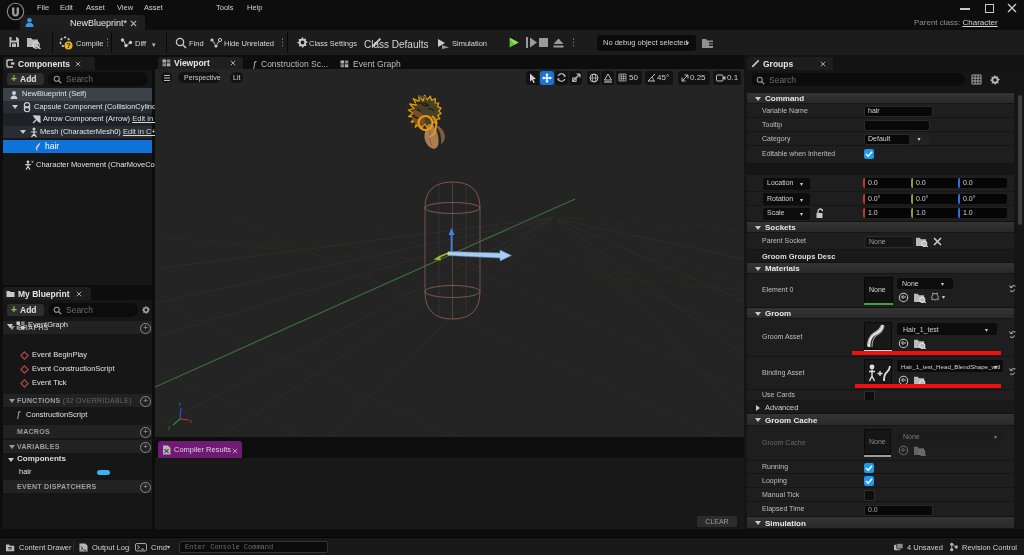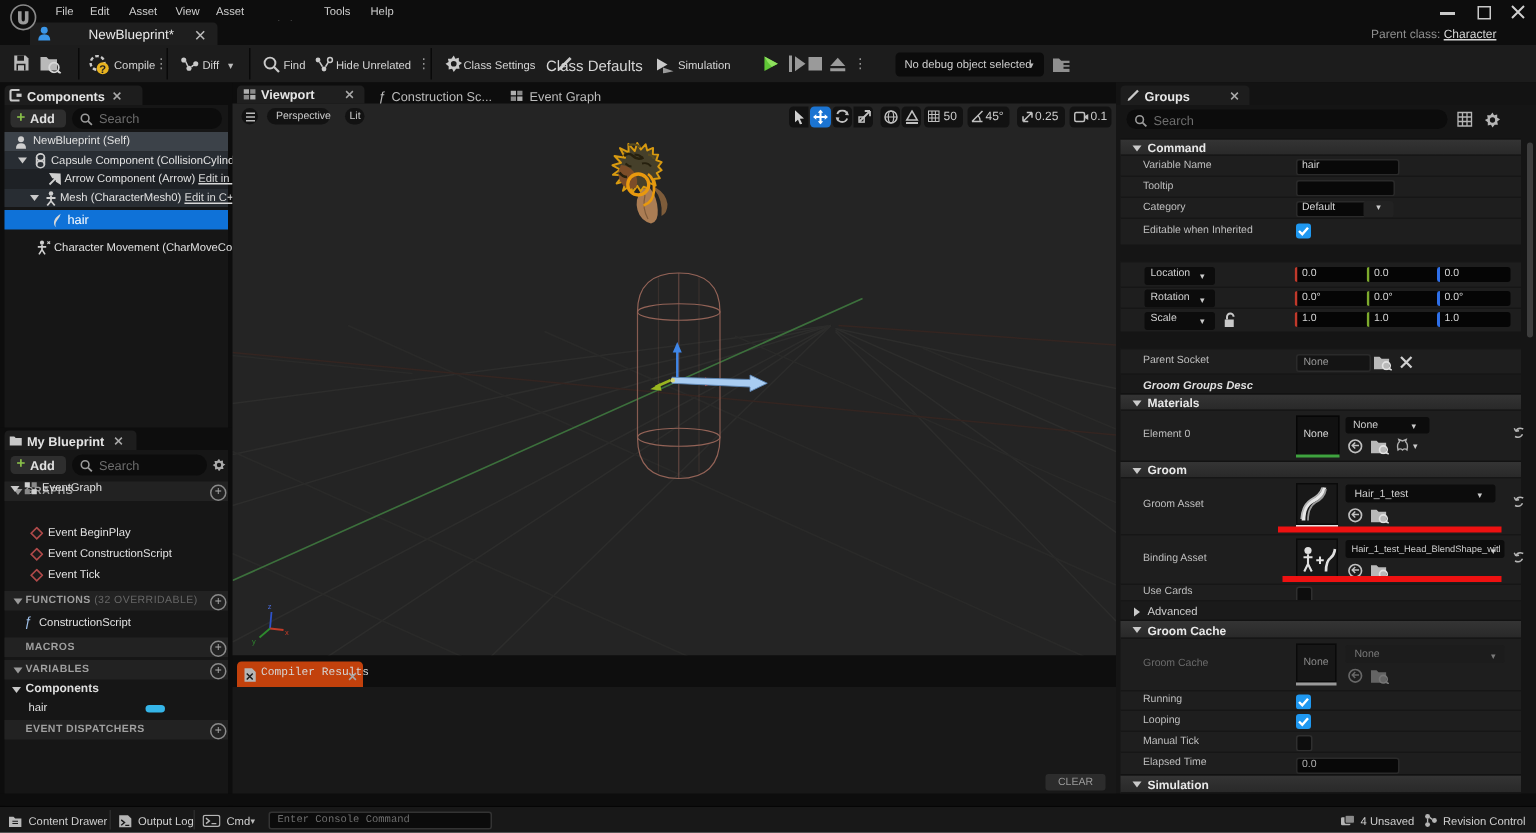--- a/index.html
+++ b/index.html
@@ -44,21 +44,21 @@
         <path d="M1 1 L9 9 M9 1 L1 9" stroke="#d0d0d0" stroke-width="1.3"></path>
       </svg>
 </div>
 
 <div class="ab" id="tabrow" style="left:0;top:14px;width:1024px;height:16px;background:#0d0d0d;">
  <div class="ab" style="left:20px;top:1px;width:125px;height:15px;background:#1e1e1e;border-radius:3px 3px 0 0;">
   <svg class="ab" style="left:4px;top:2px;" width="11" height="11" viewBox="0 0 11 11">
           <circle cx="5.5" cy="3.2" r="2.3" fill="#3b96e8"></circle>
           <path d="M1.5 10 Q1.5 5.8 5.5 5.8 Q9.5 5.8 9.5 10 Z" fill="#3b96e8"></path>
         </svg>
-  <span class="t f9" style="left:19px;top:2px;color:#e8e8e8;padding-left:20px;">NewBlueprint*</span>
+  <span class="t f9" style="left:30px;top:2px;color:#e8e8e8;padding-left:20px;">NewBlueprint*</span>
   <svg class="ab" style="left:110px;top:4.5px;" width="7" height="7" viewBox="0 0 8 8">
           <path d="M1 1 L7 7 M7 1 L1 7" stroke="#bbb" stroke-width="1.2"></path>
         </svg>
  </div>
  <span class="t" style="font-size:8px;left:914px;top:4px;color:#8f8f8f;">Parent class: <span style="color:#d8d8d8;text-decoration:underline;">Character</span></span>
 </div>
 
 <div class="ab" id="toolbar" style="left:0;top:30px;width:1024px;height:25px;background:#1c1c1c;border-bottom:1px solid #0a0a0a;">
  <svg class="ab" style="left:8px;top:6px;" width="12" height="12" viewBox="0 0 12 12">
         <path d="M1.5 1 H9 L11 3 V11 H1.5 Z" fill="#b9b9b9"></path>
@@ -469,21 +469,21 @@
   <div class="vbtn" style="left:558px;top:1.5px;width:28px;height:14px;">
    <svg class="ab" style="left:2.5px;top:3.5px;" width="10" height="8" viewBox="0 0 10 8">
             <rect x="0.5" y="1" width="6.5" height="6" rx="1" fill="none" stroke="#c0c0c0" stroke-width="1"></rect>
             <path d="M7 3.5 L9.5 2 V6 L7 4.5 Z" fill="#c0c0c0"></path>
           </svg>
    <span class="t" style="left:14px;top:2.5px;font-size:8px;color:#ccc;">0.1</span>
   </div>
  </div>
 
  <div class="ab" style="left:0;top:382px;width:589px;height:21px;background:#0e0e0e;">
-  <div class="ab" style="left:3px;top:4px;width:84px;height:17px;background:#c2410c;border-radius:3px 3px 0 0;font-family:Liberation Mono, monospace;">
+  <div class="ab" style="left:3px;top:4px;width:84px;height:17px;background:#701a75;border-radius:3px 3px 0 0;">
    <svg class="ab" style="left:4px;top:4px;" width="9" height="10" viewBox="0 0 9 10">
             <path d="M1 0.5 H6 L8.5 3 V9.5 H1 Z" fill="#b5b5b5"></path>
             <path d="M2.5 4 L6.5 8 M6.5 4 L2.5 8" stroke="#1c1c1c" stroke-width="1"></path>
           </svg>
    <span class="t" style="left:16px;top:4px;font-size:7.5px;color:#d6d6d6;">Compiler Results</span>
    <svg class="ab" style="left:74px;top:7px;" width="6" height="6" viewBox="0 0 8 8">
             <path d="M1 1 L7 7 M7 1 L1 7" stroke="#aaa" stroke-width="1.3"></path>
           </svg>
   </div>
  </div>
@@ -568,34 +568,38 @@
         </span>
   <svg class="ab" style="left:68px;top:2px;" width="10" height="11" viewBox="0 0 10 11">
           <rect x="1.5" y="5" width="6" height="5" fill="#c9c9c9"></rect>
           <path d="M3 5 V3.2 A2.2 2.2 0 0 1 7.4 3.2" fill="none" stroke="#c9c9c9" stroke-width="1.3"></path>
         </svg>
   <span class="inp" style="left:116px;top:2px;width:44px;height:10px;border:none;border-left:2px solid #c0392b;background:#050505;font-size:7px;padding-left:3px;line-height:10px;">1.0</span>
   <span class="inp" style="left:164px;top:2px;width:43px;height:10px;border:none;border-left:2px solid #7daa2d;background:#050505;font-size:7px;padding-left:3px;line-height:10px;">1.0</span>
   <span class="inp" style="left:211px;top:2px;width:44px;height:10px;border:none;border-left:2px solid #2e6fe8;background:#050505;font-size:7px;padding-left:3px;line-height:10px;">1.0</span>
  </div>
 
+ <div class="hdrrow" style="top:166px;height:11px;">
+  <span class="tri" style="left:8px;top:3.5px;border-left:3px solid transparent;border-right:3px solid transparent;border-top:4px solid #c9c9c9;"></span>
+  <span class="t hdrtxt" style="left:18px;top:0.5px;">Sockets</span>
+ </div>
  <div class="drow" style="top:177px;height:17px;">
         <span class="dlbl" style="top:4px;">Parent Socket</span>
   <span class="inp" style="left:117px;top:2.5px;width:44px;height:10px;background:#141414;border-color:#2a2a2a;font-size:7px;padding-left:4px;line-height:10px;color:#9a9a9a;">None</span>
   <svg class="ab" style="left:168px;top:3px;" width="13" height="11" viewBox="0 0 14 12">
           <path d="M1 2 H5 L6.5 3.5 H12 V11 H1 Z" fill="#b9b9b9"></path>
           <circle cx="10" cy="8.5" r="2.8" fill="none" stroke="#e2e2e2" stroke-width="1.2"></circle>
           <path d="M12 10.5 L14 12" stroke="#e2e2e2" stroke-width="1.3"></path>
         </svg>
   <svg class="ab" style="left:186px;top:3.5px;" width="9" height="9" viewBox="0 0 9 9">
           <path d="M1 1 L8 8 M8 1 L1 8" stroke="#d0d0d0" stroke-width="1.5"></path>
         </svg>
  </div>
  <div class="drow" style="top:194px;height:13px;background:#191919;">
-        <span class="t" style="left:15px;top:2px;font-size:7.5px;font-weight:bold;color:#dedede;font-style:italic;">Groom Groups Desc</span>
+        <span class="t" style="left:15px;top:2px;font-size:7.5px;font-weight:bold;color:#dedede;">Groom Groups Desc</span>
       </div>
 
  <div class="hdrrow" style="top:207px;height:11px;">
   <span class="tri" style="left:8px;top:3.5px;border-left:3px solid transparent;border-right:3px solid transparent;border-top:4px solid #c9c9c9;"></span>
   <span class="t hdrtxt" style="left:18px;top:0.5px;">Materials</span>
  </div>
  <div class="drow" style="top:218px;height:34px;">
         <span class="dlbl" style="top:12px;">Element 0</span>
   <span class="ab" style="left:117px;top:3px;width:27px;height:25px;background:#111;border:1px solid #060606;">
           <span class="t" style="left:4px;top:8px;font-size:7px;color:#d8d8d8;">None</span>

